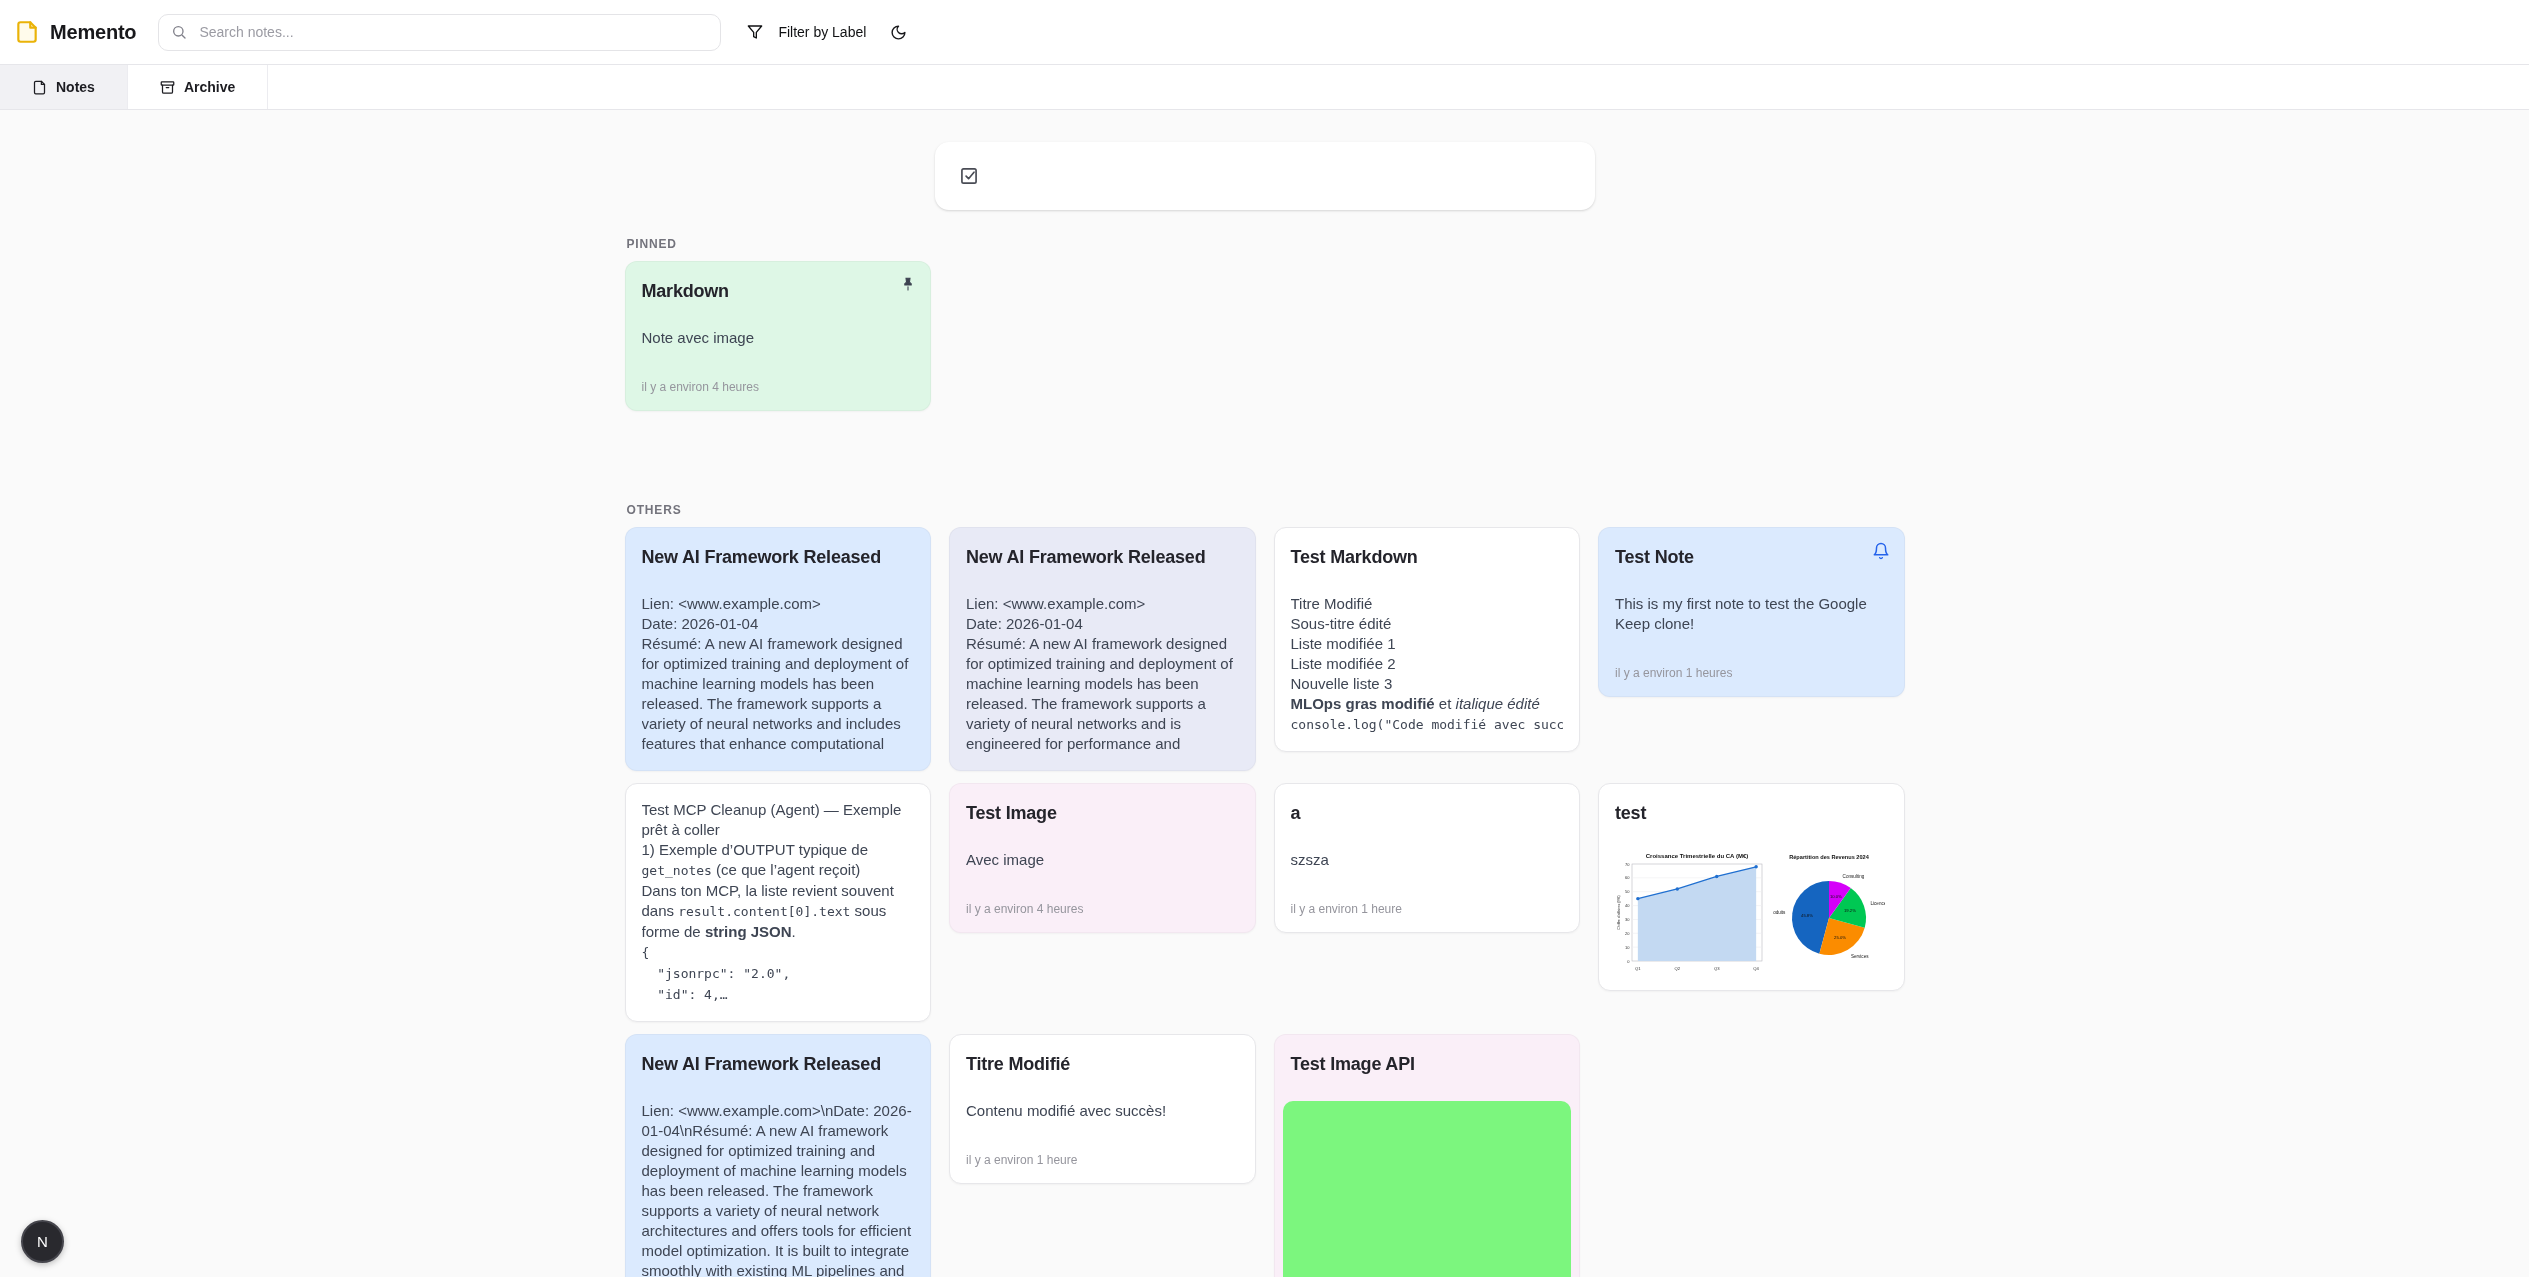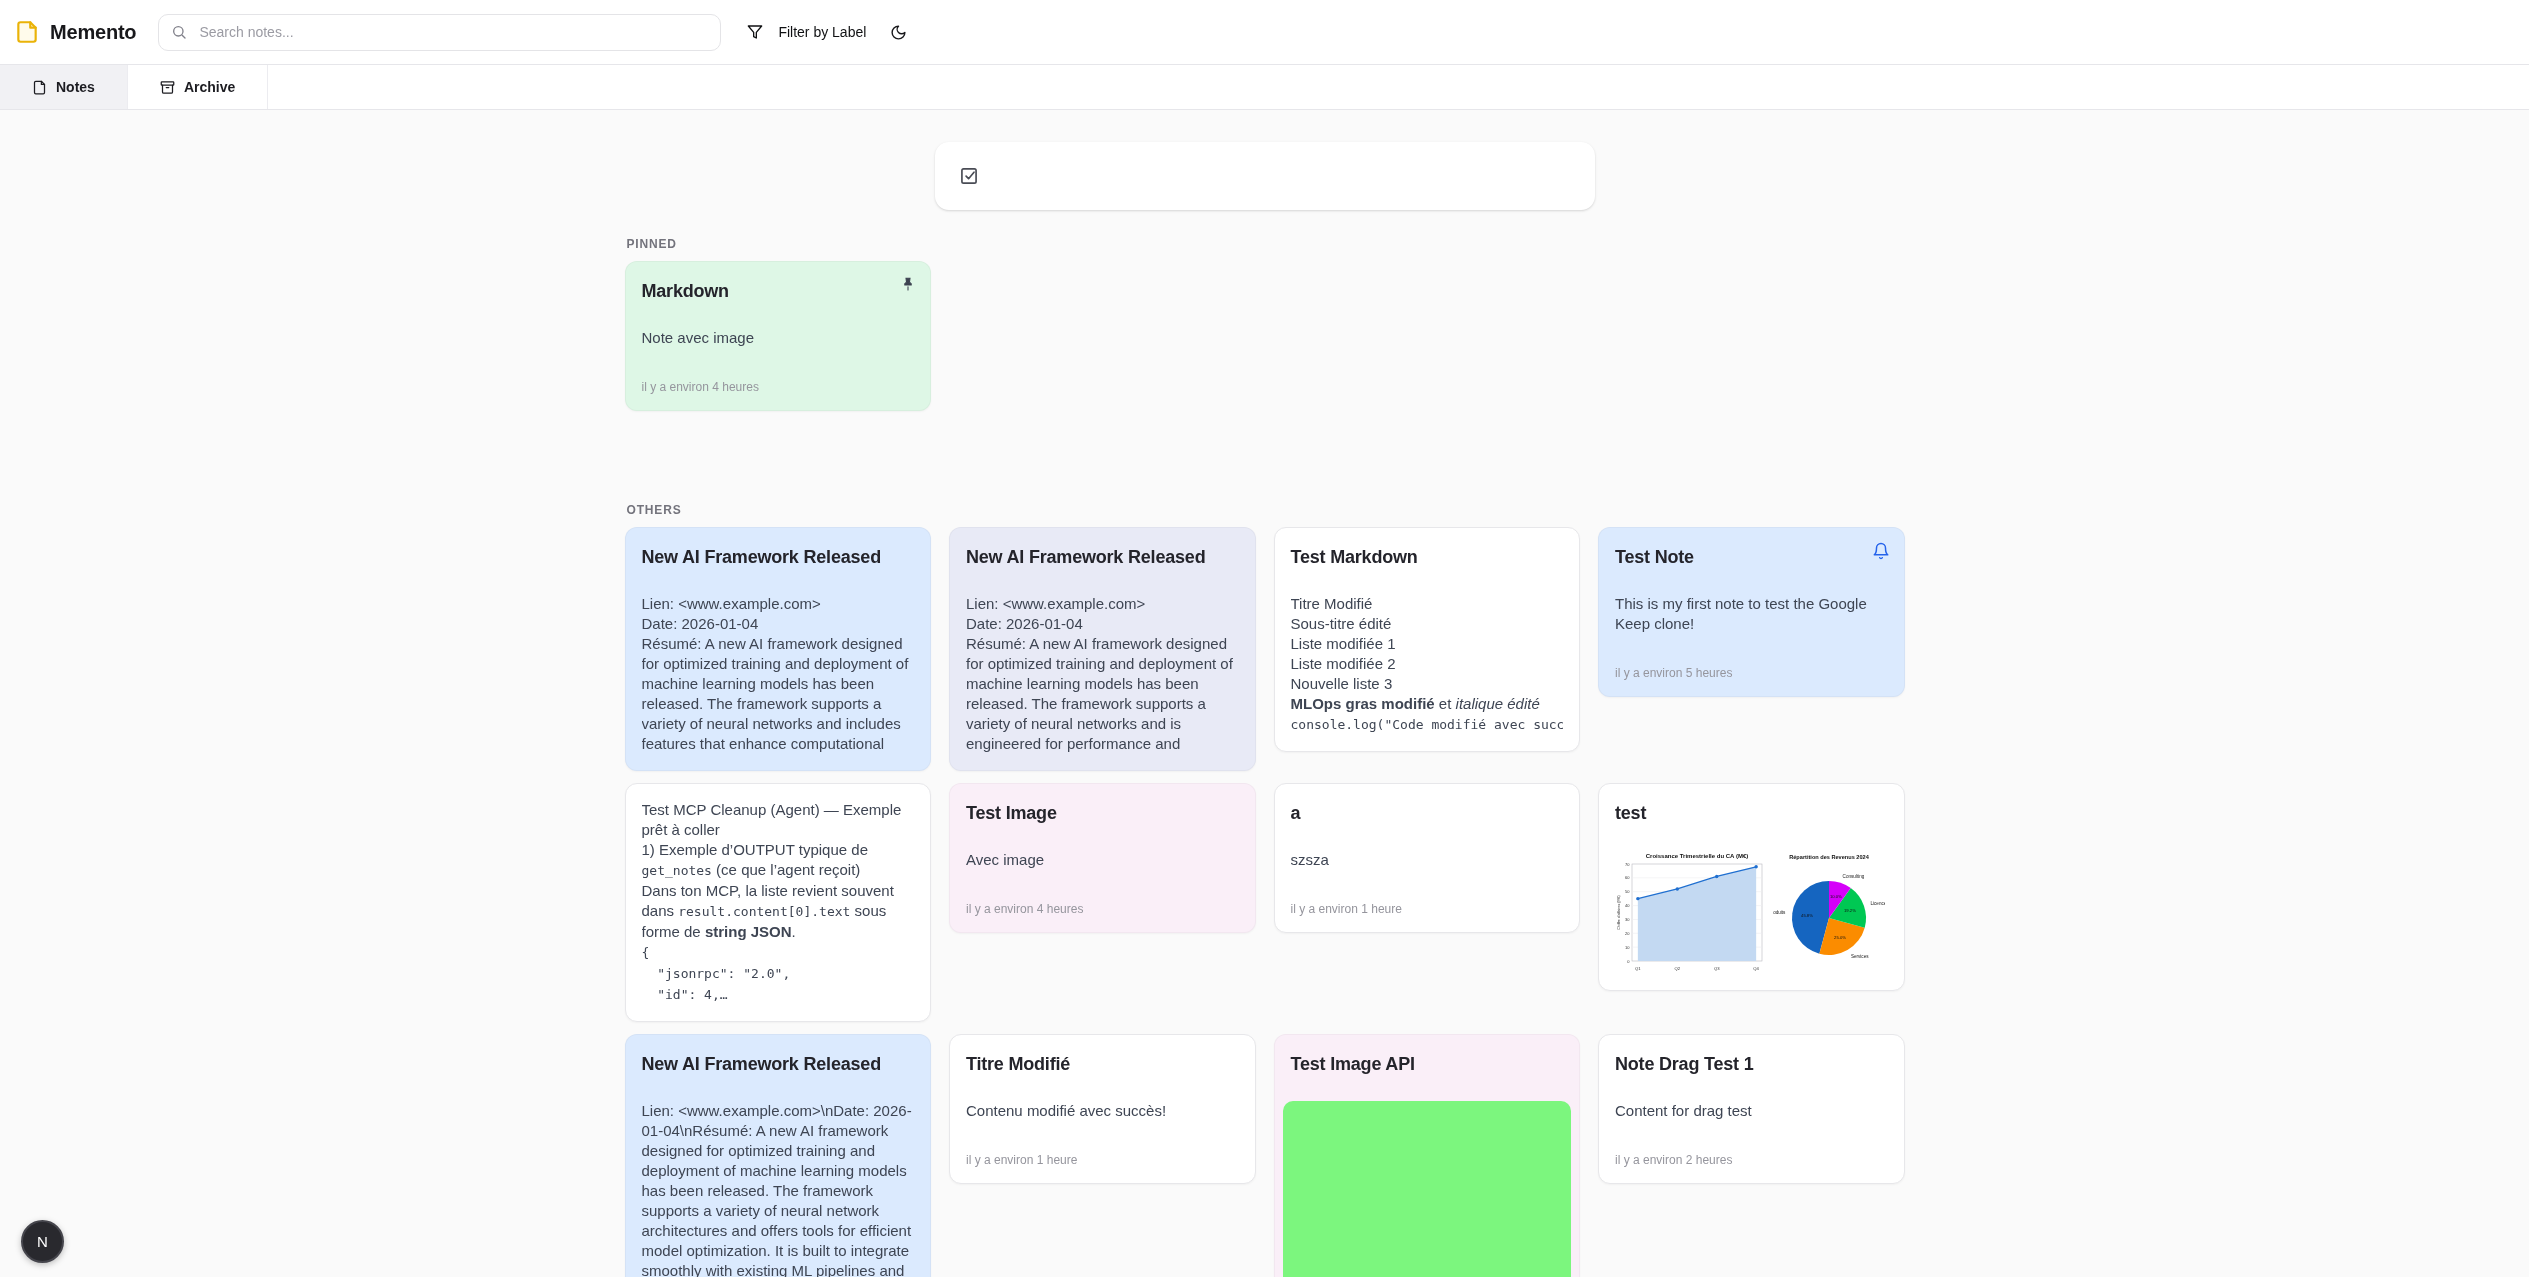--- a/index.html
+++ b/index.html
@@ -180,21 +180,21 @@
         <button class="corner">
           <span style="display:flex">
             <svg width="18" height="18" viewBox="0 0 24 24" fill="none" stroke="#2563eb" stroke-width="2" stroke-linecap="round" stroke-linejoin="round">
                 <path d="M6 8a6 6 0 0 1 12 0c0 7 3 9 3 9H3s3-2 3-9"></path>
                 <path d="M10.3 21a1.94 1.94 0 0 0 3.4 0"></path>
               </svg>
           </span>
         </button>
         <h3>Test Note</h3>
         <div class="cbody">This is my first note to test the Google Keep clone!</div>
-        <div class="ts">il y a environ 5 heures</div>
+        <div class="ts">il y a environ 1 heures</div>
       </article>
 
       <article class="card" style="background: rgb(255, 255, 255);">
         <div class="cbody"><span>Test MCP Cleanup (Agent) — Exemple prêt à coller
 1) Exemple d’OUTPUT typique de </span><span class="mono">get_notes</span><span> (ce que l’agent reçoit)
 Dans ton MCP, la liste revient souvent dans </span><span class="mono">result.content[0].text</span><span> sous forme de </span><span class="b">string JSON</span><span>.
 </span><span class="mono">{
   "jsonrpc": "2.0",
   "id": 4,…</span></div>
       </article>
@@ -272,25 +272,20 @@
         <h3>Titre Modifié</h3>
         <div class="cbody">Contenu modifié avec succès!</div>
         <div class="ts">il y a environ 1 heure</div>
       </article>
 
       <article class="card tinted" style="background: rgb(250, 239, 248);">
         <h3>Test Image API</h3>
         <div class="img-block" style="background: rgb(124, 246, 126);"></div>
       </article>
 
-      <article class="card" style="background: rgb(255, 255, 255);">
-        <h3>Note Drag Test 1</h3>
-        <div class="cbody">Content for drag test</div>
-        <div class="ts">il y a environ 2 heures</div>
-      </article>
 
     </div>
   </section>
 </main>
 
 <button class="avatar">
   <span>N</span>
 </button>
 
 </body></html>

